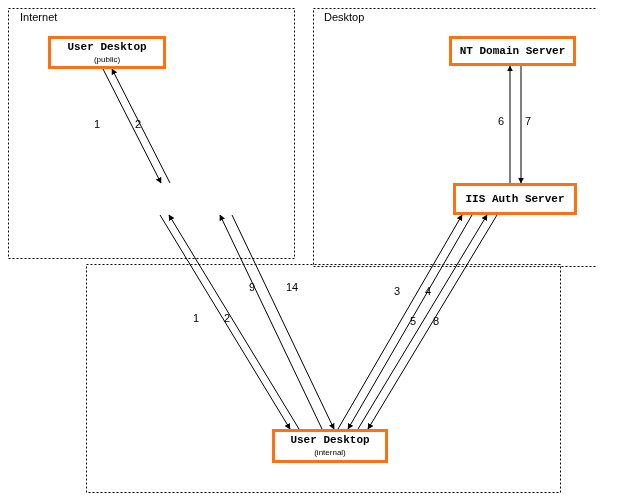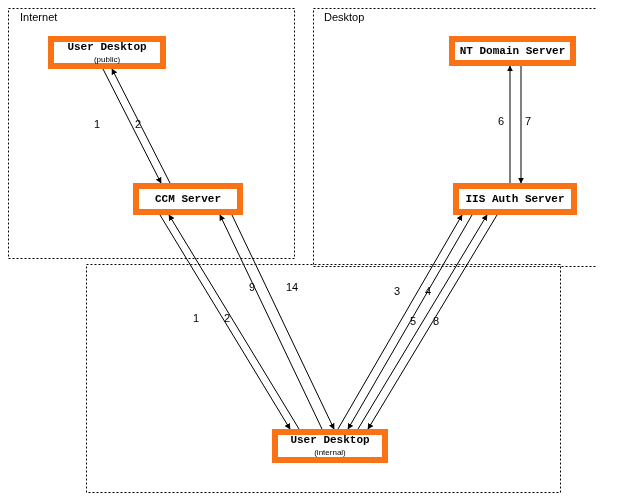--- a/index.html
+++ b/index.html
@@ -24,21 +24,21 @@
   }
   .zone-label {
     position: absolute;
     font-family: "Liberation Sans", sans-serif;
     font-size: 11px;
     color: #000000;
     white-space: nowrap;
   }
   .node {
     position: absolute;
-    border: 6px solid #f97316;
+    border: 3px solid #f97316;
     background: #ffffff;
     box-sizing: border-box;
     display: flex;
     flex-direction: column;
     align-items: center;
     justify-content: center;
     text-align: center;
   }
   .node-title {
     font-family: "Liberation Mono", monospace;
@@ -114,23 +114,20 @@
   </svg>
 
   <div class="zone-label" style="left:20px; top:11px;">Internet</div>
   <div class="zone-label" style="left:324px; top:11px;">Desktop</div>
 
   <div class="node" style="left:48px; top:36px; width:118px; height:33px;">
     <div class="node-title">User Desktop</div>
     <div class="node-sub">(public)</div>
   </div>
 
-  <div class="node" style="left:133px; top:183px; width:110px; height:32px;">
-    <div class="node-title">CCM Server</div>
-  </div>
 
   <div class="node" style="left:449px; top:36px; width:127px; height:30px;">
     <div class="node-title">NT Domain Server</div>
   </div>
 
   <div class="node" style="left:453px; top:183px; width:124px; height:32px;">
     <div class="node-title">IIS Auth Server</div>
   </div>
 
   <div class="node" style="left:272px; top:429px; width:116px; height:34px;">

